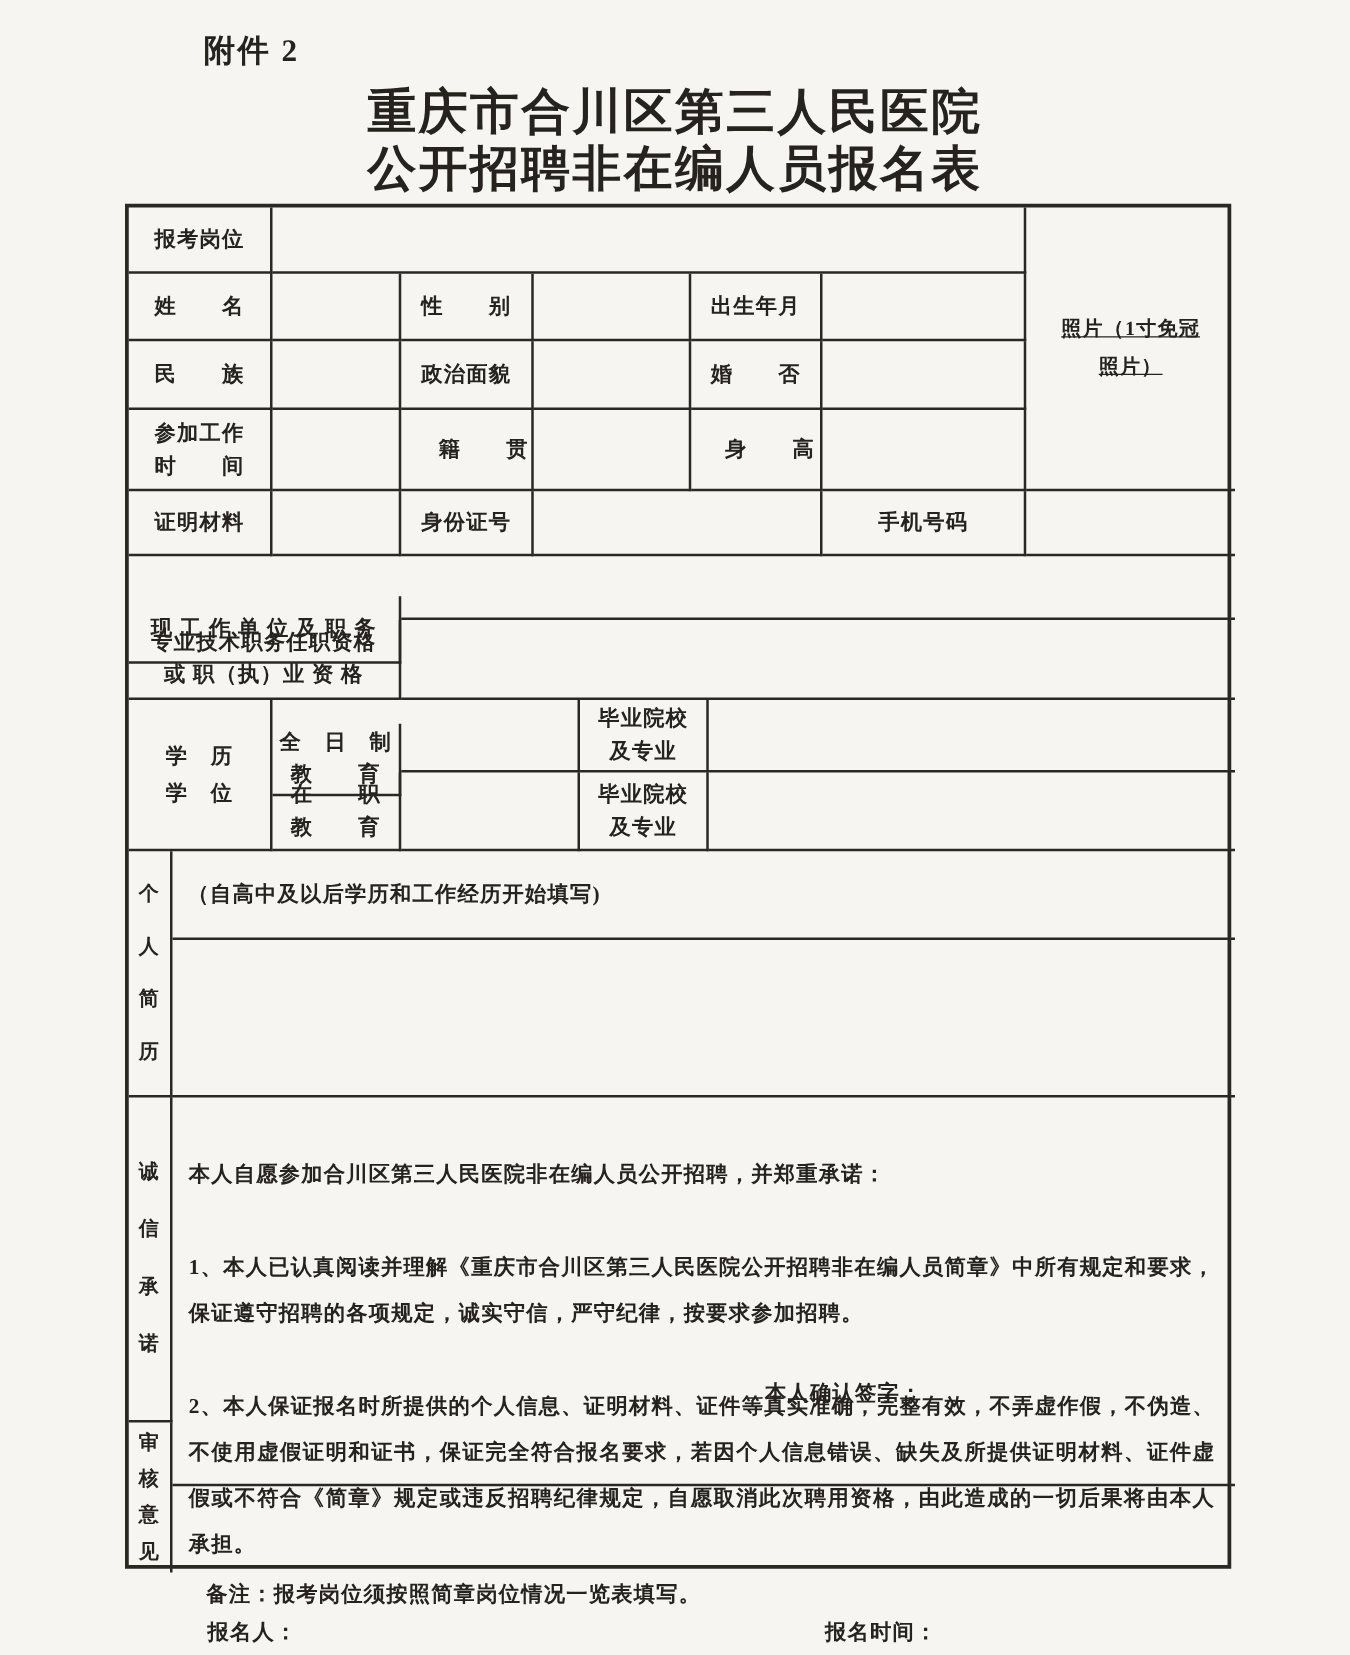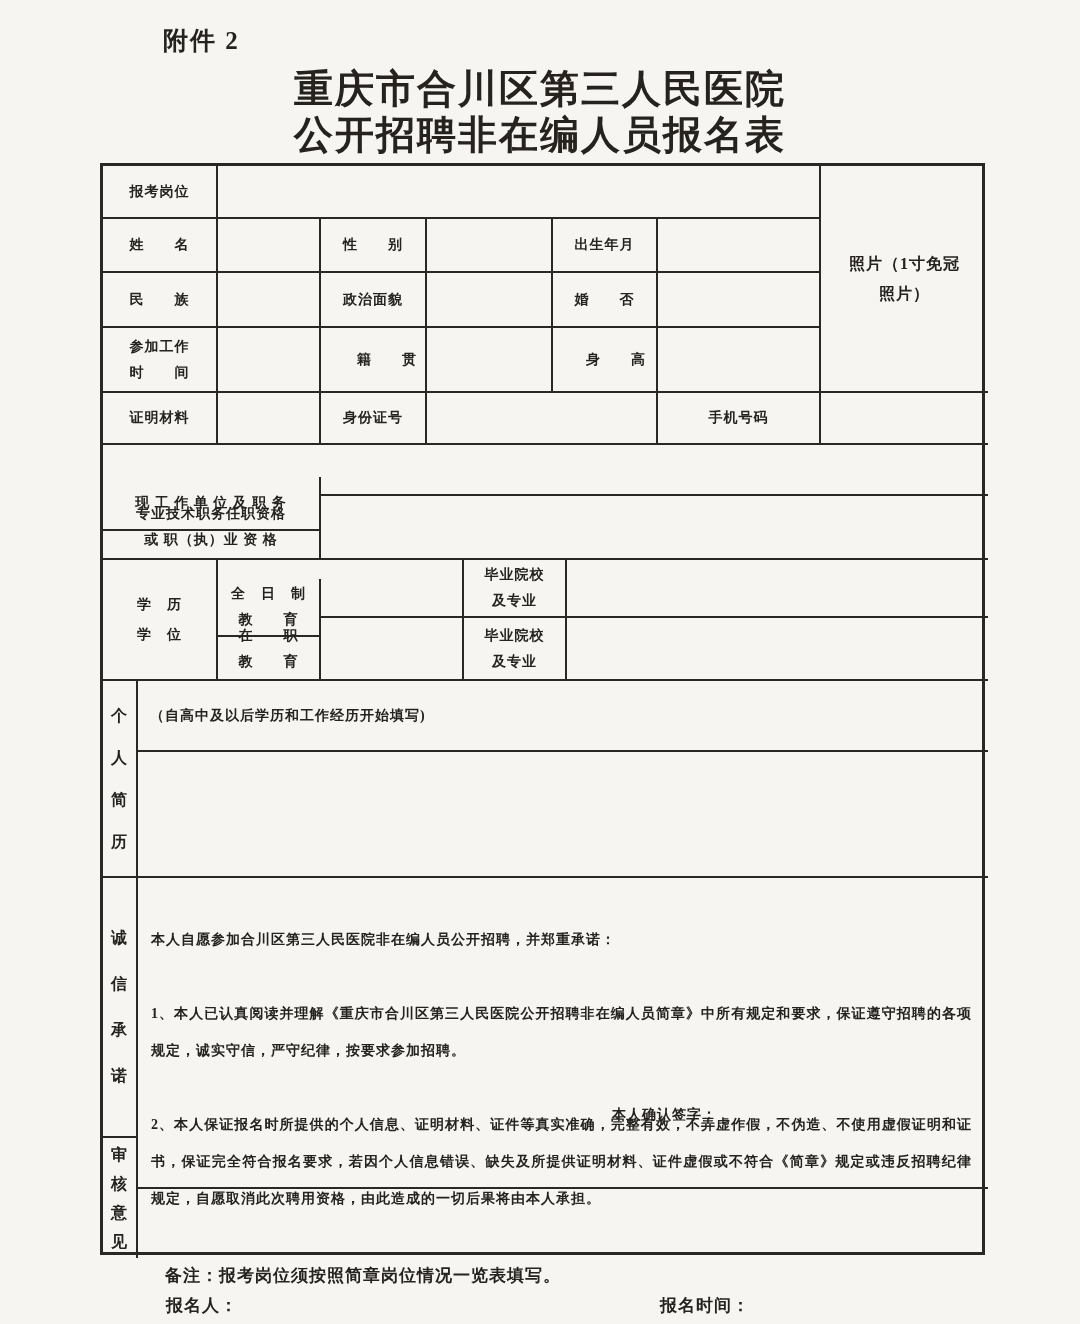--- a/index.html
+++ b/index.html
@@ -33,21 +33,21 @@
   #table{
     left:100px;top:163px;width:885px;height:1092px;
     border:3px solid var(--line);
     background:transparent;
   }
   .c{
     position:absolute;box-sizing:border-box;
     border-right:2px solid var(--line);
     border-bottom:2px solid var(--line);
     display:flex;align-items:center;justify-content:center;
-    font-size:14px;font-weight:600;letter-spacing:1px;
+    font-size:17px;font-weight:600;letter-spacing:1px;
     white-space:pre-line;text-align:center;line-height:26px;
   }
   .nr{border-right:none;}
   .nb{border-bottom:none;}
   .inp{justify-content:flex-start;}
   .side{font-size:16px;}
   .photo{font-size:16px;line-height:30px;padding:0 8px;}
   .hintcell{justify-content:flex-start;padding-left:12px;text-align:left;}
   .blockcell{display:block;text-align:justify;padding:6px 16px 0 13px;line-height:37px;position:relative;}
   .blockcell p{margin:0;}
@@ -60,21 +60,21 @@
 <div id="page">
 
   <div id="attachment" class="abs">附件 2</div>
   <div class="abs title-line" style="top:62px;">重庆市合川区第三人民医院</div>
   <div class="abs title-line" style="top:108px;">公开招聘非在编人员报名表</div>
 
   <div id="table" class="abs">
 
     <div class="c" style="left:0;top:0;width:115px;height:53px;">报考岗位</div>
     <div class="c inp" style="left:115px;top:0;width:603px;height:53px;"></div>
-    <div class="c nr photo" style="left:718px;top:0;width:167px;height:227px;">
+    <div class="c nr photo" style="left:718px;top:0;width:167px;height:227px;text-decoration:underline;">
       <span>照片（1寸免冠
 照片）</span>
     </div>
 
     <div class="c" style="left:0;top:53px;width:115px;height:54px;">姓　　名</div>
     <div class="c inp" style="left:115px;top:53px;width:103px;height:54px;"></div>
     <div class="c" style="left:218px;top:53px;width:106px;height:54px;">性　　别</div>
     <div class="c inp" style="left:324px;top:53px;width:126px;height:54px;"></div>
     <div class="c" style="left:450px;top:53px;width:105px;height:54px;">出生年月</div>
     <div class="c inp" style="left:555px;top:53px;width:163px;height:54px;"></div>

